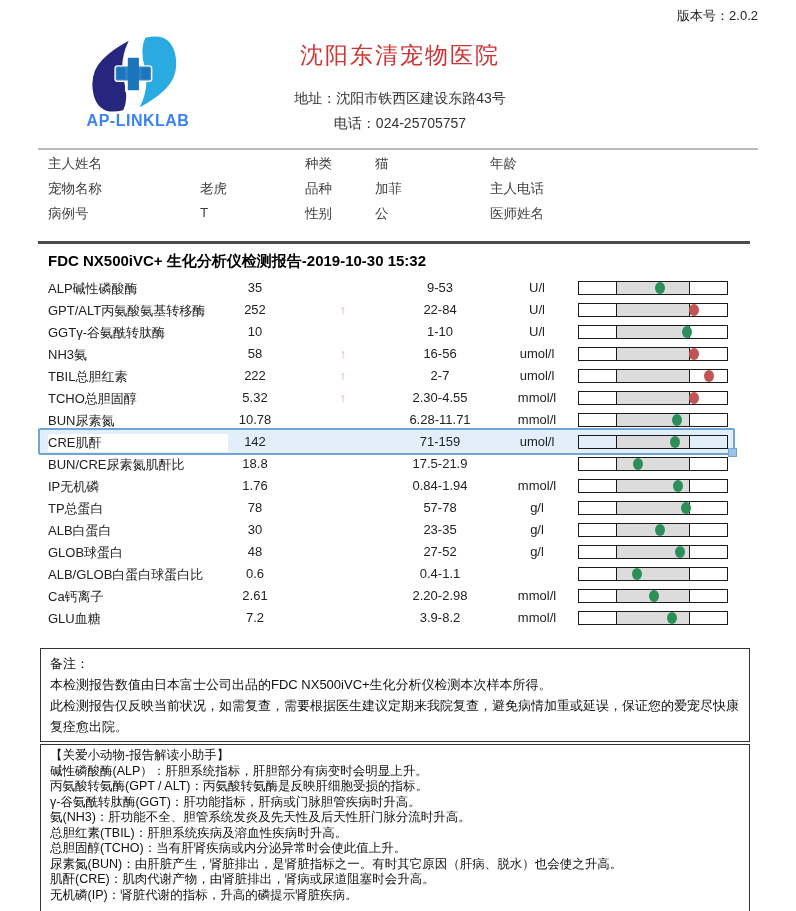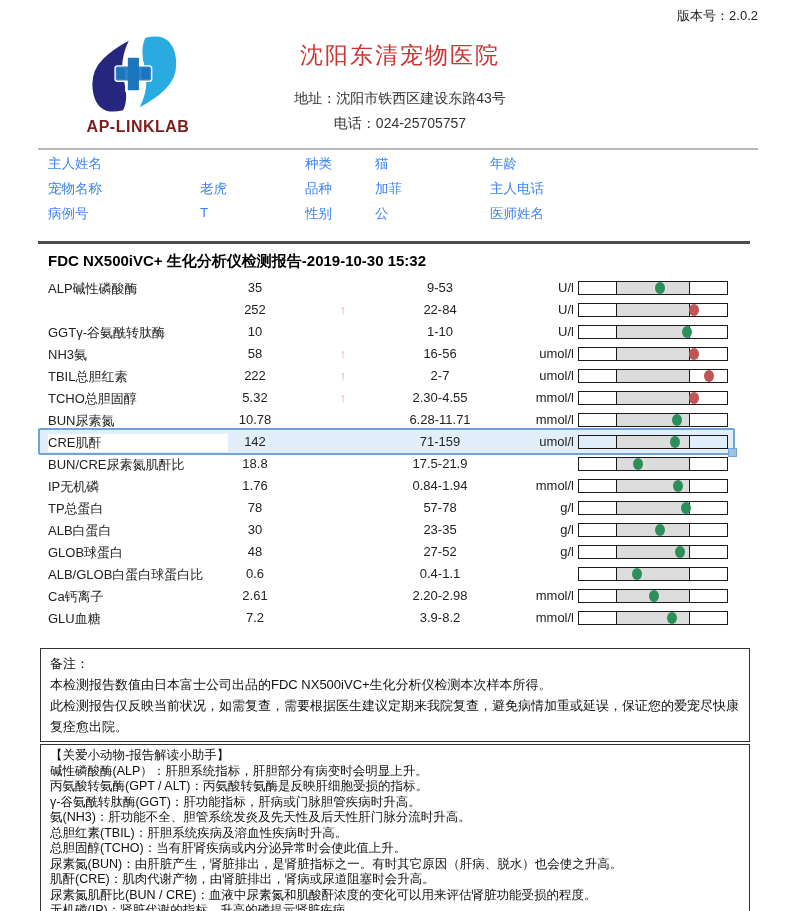--- a/index.html
+++ b/index.html
@@ -4,52 +4,52 @@
 <style>
   * { margin:0; padding:0; box-sizing:border-box; }
   html,body { width:796px; height:911px; background:#fff; overflow:hidden;
     font-family:"Liberation Sans","DejaVu Sans",sans-serif; color:#1b1b1b; }
   .page { position:relative; width:796px; height:911px; background:#fff; }
 
   .version { position:absolute; top:7px; right:38px; font-size:13px; color:#222; }
 
   .logo { position:absolute; top:36px; left:78px; width:120px; text-align:center; }
   .logo svg { display:block; margin:0 auto; }
-  .logo-text { font-size:16px; font-weight:bold; color:#7f1d1d; letter-spacing:0.5px; margin-top:6px; }
+  .logo-text { font-size:16px; font-weight:bold; color:#3b82f6; letter-spacing:0.5px; margin-top:0; }
 
   .head-center { position:absolute; top:40px; left:160px; width:480px; text-align:center; }
   .hospital-name { font-size:23px; color:#cf3434; letter-spacing:2px; }
   .addr { font-size:14px; color:#333; margin-top:19px; }
   .phone { font-size:14px; color:#333; margin-top:7px; }
 
   .thin-line { position:absolute; top:148px; left:38px; width:720px; height:2px; background:#b9b9b9; }
   .thick-line { position:absolute; top:241px; left:38px; width:712px; height:3px; background:#4c4c4c; }
 
   .patient { position:absolute; top:155px; left:0; width:796px; }
   .p-row { position:relative; height:25px; }
-  .p-cell { position:absolute; top:0; font-size:13.5px; color:#3b82f6; white-space:nowrap; }
+  .p-cell { position:absolute; top:0; font-size:13.5px; color:#404040; white-space:nowrap; }
 
   .thead { position:absolute; top:221px; left:0; width:796px; height:20px; }
   .thead span { position:absolute; font-weight:bold; font-size:15px; color:#111; text-align:center; }
   .h-name   { left:48px;  width:160px; }
   .h-result { left:210px; width:90px;  }
   .h-flag   { left:315px; width:56px;  }
   .h-range  { left:385px; width:110px; }
   .h-unit   { left:500px; width:74px;  }
 
   .section-title { position:absolute; top:252px; left:48px; font-size:15px; font-weight:bold; color:#000; }
 
   .rows { position:absolute; top:277px; left:0; width:790px; }
   .t-row { position:relative; height:22px; width:100%; }
   .cell { position:absolute; top:3px; font-size:13px; color:#222; white-space:nowrap; z-index:2; }
   .c-name   { left:48px;  width:180px; text-align:left; }
   .c-result { left:210px; width:90px;  text-align:center; }
   .c-flag   { left:315px; width:56px;  text-align:center; color:#e59c9c; font-size:13px; }
   .c-range  { left:385px; width:110px; text-align:center; }
-  .c-unit   { left:500px; width:74px;  text-align:right; }
+  .c-unit   { left:500px; width:74px;  text-align:center; }
 
   .bar { position:absolute; left:578px; top:4px; width:150px; height:14px;
     border:1px solid #1a1a1a; z-index:2; }
   .bar-mid { position:absolute; left:25%; width:50%; top:0; bottom:0;
     background:#dcdcdc; border-left:1px solid #1a1a1a; border-right:1px solid #1a1a1a; }
   .dot { position:absolute; width:10px; height:12px; border-radius:50%; top:0; z-index:3; }
   .dot.green { background:#2c8f5a; }
   .dot.red   { background:#c25454; }
 
   .t-row.highlighted .hl-box { position:absolute; left:38px; width:697px; top:-3px; height:27px;
@@ -130,20 +130,21 @@
         <span class="cell c-result">35</span>
         <span class="cell c-flag"></span>
         <span class="cell c-range">9-53</span>
         <span class="cell c-unit">U/l</span>
         <div class="bar">
           <div class="bar-mid"></div>
           <div class="dot green" style="left: calc(55% - 5px);"></div>
         </div>
       </div>
       <div class="t-row">
+        <span class="cell c-name">GPT/ALT丙氨酸氨基转移酶</span>
         <span class="cell c-result">252</span>
         <span class="cell c-flag">↑</span>
         <span class="cell c-range">22-84</span>
         <span class="cell c-unit">U/l</span>
         <div class="bar">
           <div class="bar-mid"></div>
           <div class="dot red" style="left: calc(78% - 5px);"></div>
         </div>
       </div>
       <div class="t-row">
@@ -312,17 +313,16 @@
   <div class="tips-box" id="tips-box">
       <p>【关爱小动物-报告解读小助手】</p>
       <p>碱性磷酸酶(ALP）：肝胆系统指标，肝胆部分有病变时会明显上升。</p>
       <p>丙氨酸转氨酶(GPT / ALT)：丙氨酸转氨酶是反映肝细胞受损的指标。</p>
       <p>γ-谷氨酰转肽酶(GGT)：肝功能指标，肝病或门脉胆管疾病时升高。</p>
       <p>氨(NH3)：肝功能不全、胆管系统发炎及先天性及后天性肝门脉分流时升高。</p>
       <p>总胆红素(TBIL)：肝胆系统疾病及溶血性疾病时升高。</p>
       <p>总胆固醇(TCHO)：当有肝肾疾病或内分泌异常时会使此值上升。</p>
       <p>尿素氮(BUN)：由肝脏产生，肾脏排出，是肾脏指标之一。有时其它原因（肝病、脱水）也会使之升高。</p>
       <p>肌酐(CRE)：肌肉代谢产物，由肾脏排出，肾病或尿道阻塞时会升高。</p>
-      <p>尿素氮肌酐比(BUN / CRE)：血液中尿素氮和肌酸酐浓度的变化可以用来评估肾脏功能受损的程度。</p>
       <p>无机磷(IP)：肾脏代谢的指标，升高的磷提示肾脏疾病。</p>
     </div>
 
 </div>
 
 </body></html>

